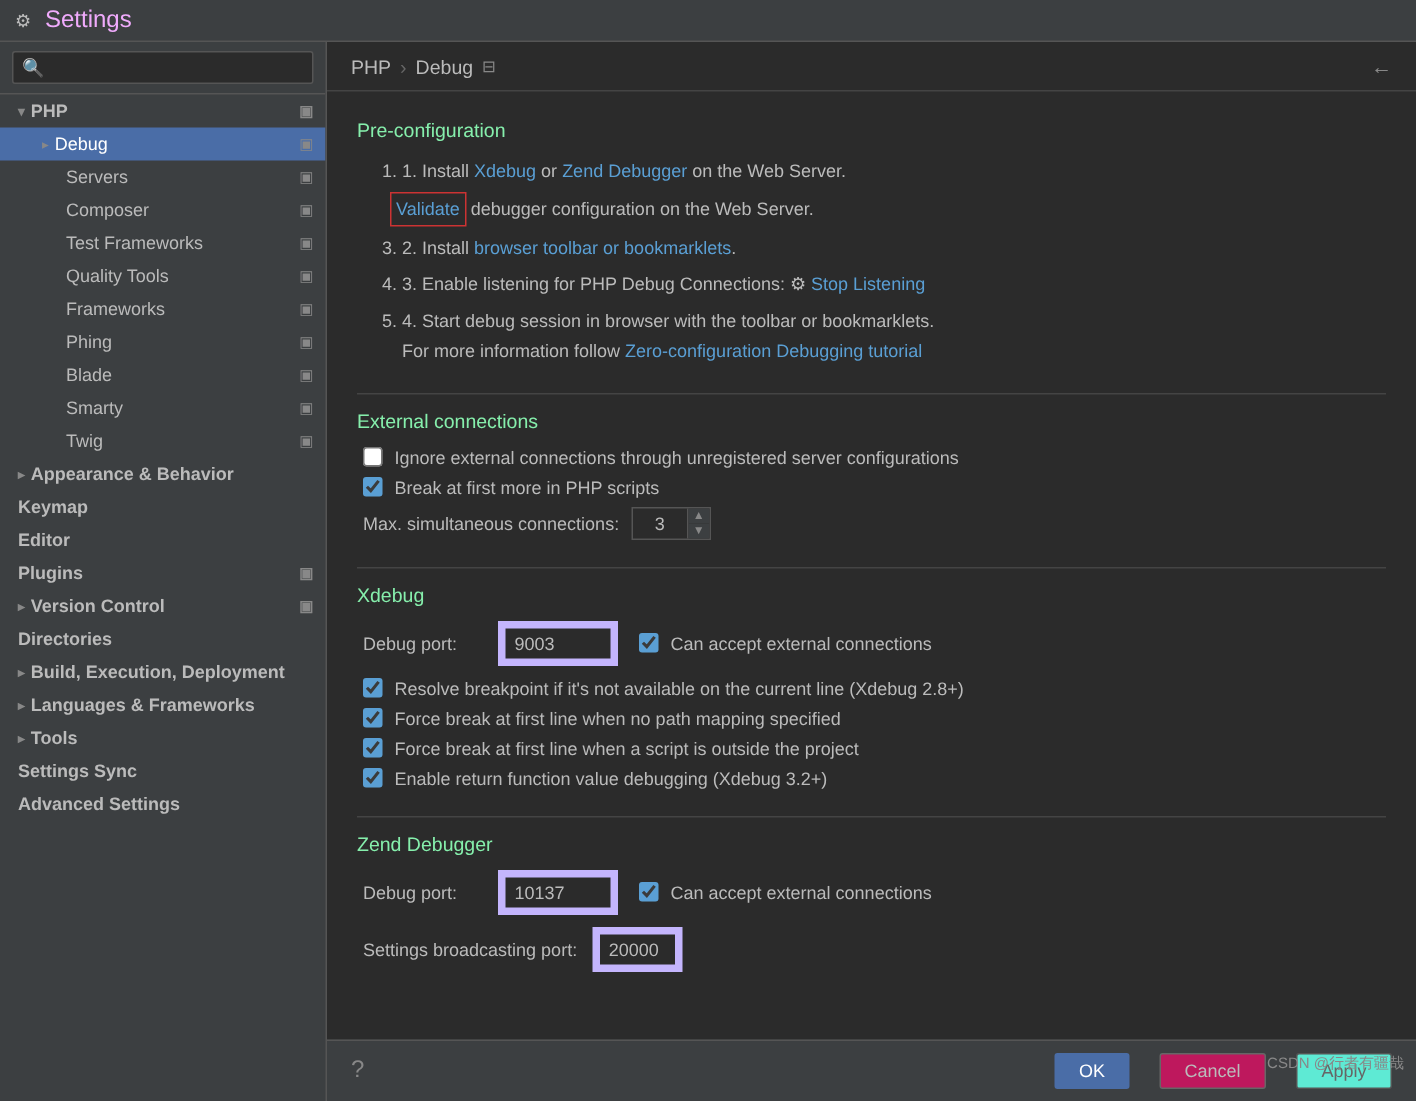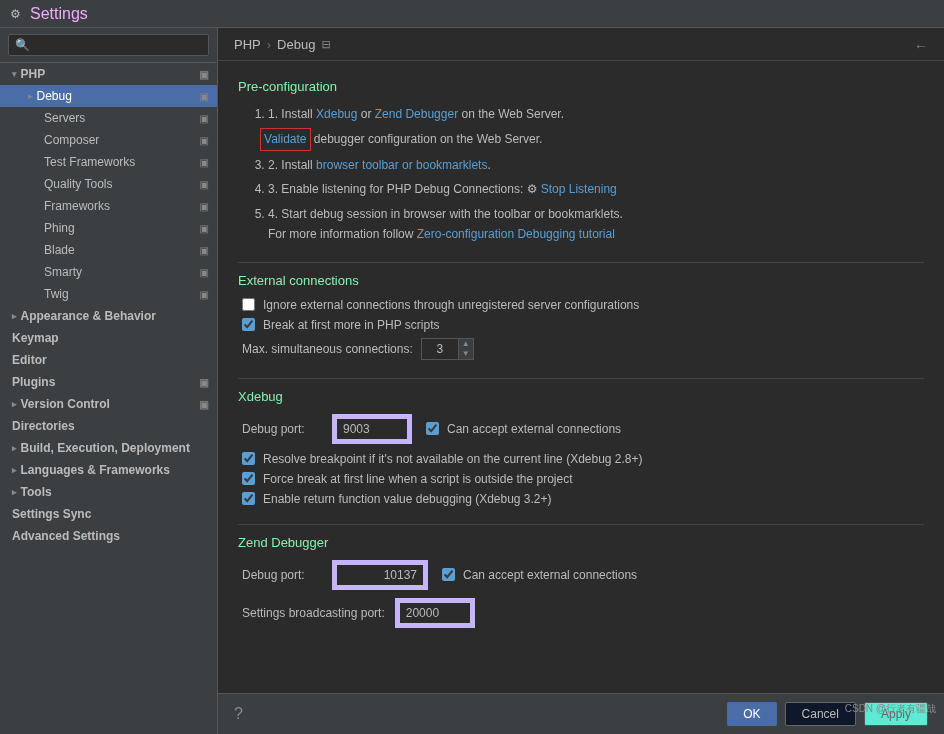--- a/index.html
+++ b/index.html
@@ -289,35 +289,35 @@
       justify-content: space-between;
       background: #3c3f41;
     }
     .bottom-bar-left {
       color: #888;
       font-size: 16px;
       cursor: pointer;
     }
     .bottom-bar-right {
       display: flex;
-      gap: 8px;
+      gap: 20px;
     }
     .btn {
       padding: 4px 16px;
       font-size: 12px;
       border: none;
       cursor: pointer;
       border-radius: 2px;
     }
     .btn-primary {
       background: #4a6da7;
       color: #ffffff;
     }
     .btn-secondary {
-      background: #0f172a;
+      background: #be185d;
       color: #bbbbbb;
       border: 1px solid #666;
     }
     .btn-disabled {
       background: #5eead4;
       color: #666;
       border: 1px solid #555;
     }
 
     .gear-icon { font-size: 12px; }
@@ -573,44 +573,48 @@
           <div class="checkbox-row" style="margin:0;">
             <input type="checkbox" id="cb-accept-external" checked="" style="">
             <label for="cb-accept-external">Can accept external connections</label>
           </div>
         </div>
         <div class="checkbox-row">
           <input type="checkbox" id="cb-resolve-bp" checked="" style="">
           <label for="cb-resolve-bp">Resolve breakpoint if it's not available on the current line (Xdebug 2.8+)</label>
         </div>
         <div class="checkbox-row">
+          <input type="checkbox" id="cb-force-no-path" checked="" style="">
+          <label for="cb-force-no-path">Force break at first line when no path mapping specified</label>
+        </div>
+        <div class="checkbox-row">
           <input type="checkbox" id="cb-force-outside" checked="" style="">
           <label for="cb-force-outside">Force break at first line when a script is outside the project</label>
         </div>
         <div class="checkbox-row">
           <input type="checkbox" id="cb-enable-return" checked="" style="">
           <label for="cb-enable-return">Enable return function value debugging (Xdebug 3.2+)</label>
         </div>
       </div>
 
       <hr class="divider">
 
       <div class="section-block">
         <div class="section-title">Zend Debugger</div>
         <div class="port-row">
           <label>Debug port:</label>
-          <input type="text" style="width: 96px; text-align: right;" value="10137">
+          <input type="text" style="width: 80px;" value="10137">
           <div class="checkbox-row" style="margin:0;">
             <input type="checkbox" id="cb-zend-accept" checked="" style="">
             <label for="cb-zend-accept">Can accept external connections</label>
           </div>
         </div>
         <div class="port-row">
           <label>Settings broadcasting port:</label>
-          <input type="text" style="width: 80px;" value="20000">
+          <input type="text" style="width: 60px;" value="20000">
         </div>
       </div>
 
     </div>
 
     <div class="bottom-bar">
       <span class="bottom-bar-left">?</span>
       <div class="bottom-bar-right">
         <button class="btn btn-primary">OK</button>
         <button class="btn btn-secondary">Cancel</button>

